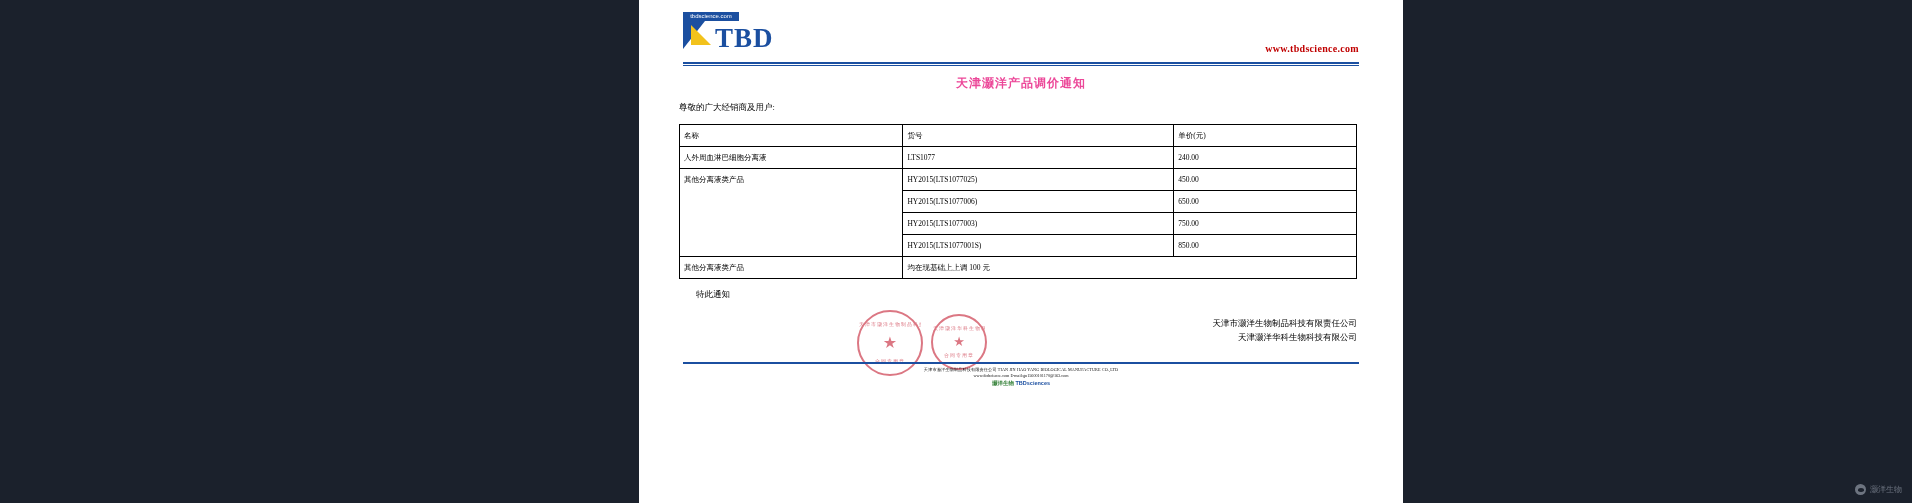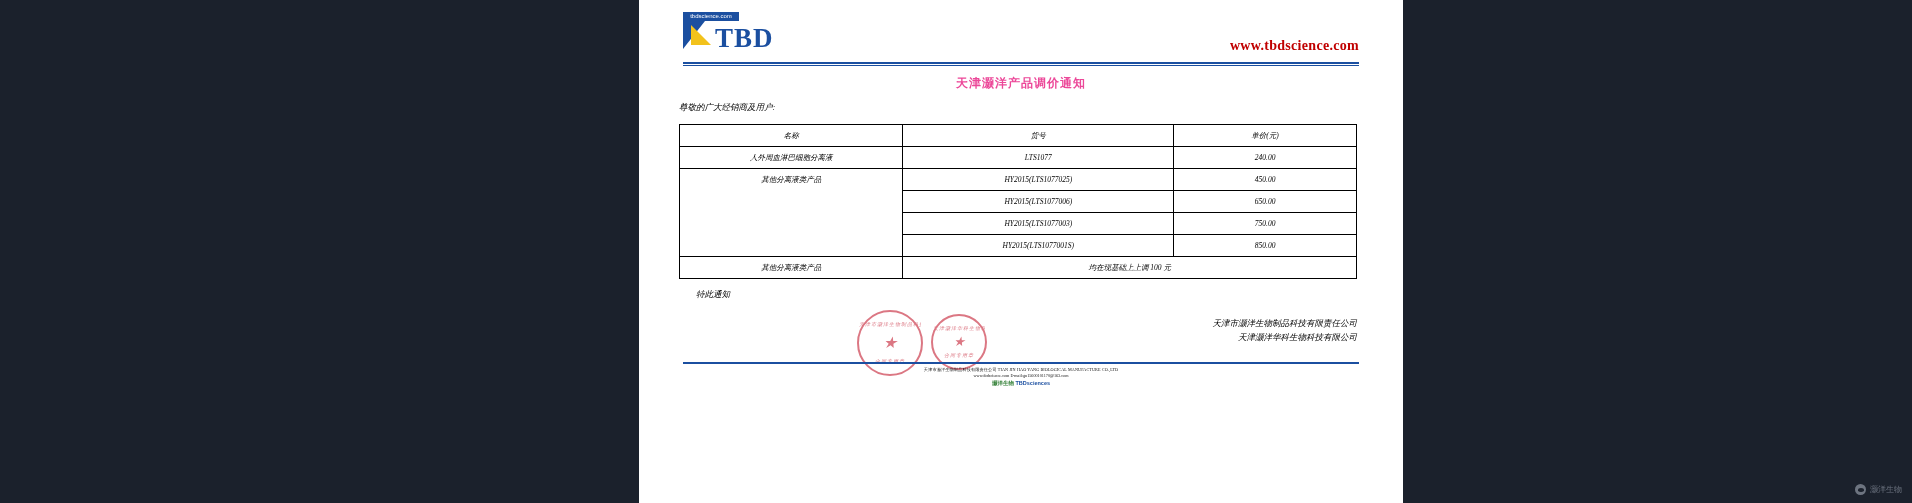--- a/index.html
+++ b/index.html
@@ -85,21 +85,21 @@
     line-height: 28px;
     color: #1b4fa0;
     letter-spacing: 1px;
   }
   .logo-url {
     position: absolute;
     right: 0;
     bottom: 8px;
     font-family: "Liberation Serif", serif;
     font-weight: bold;
-    font-size: 14px;
+    font-size: 10px;
     color: #c00000;
     letter-spacing: 0.3px;
   }
   .rule-thick {
     margin: 0 44px;
     border-top: 2px solid #1b4fa0;
   }
   .rule-thin {
     margin: 1px 44px 0 44px;
     border-top: 1px solid #1b4fa0;
@@ -114,39 +114,37 @@
     color: #ec4899;
     letter-spacing: 1px;
   }
   
   .body-wrap {
     margin: 8px 46px 0 40px;
     font-family: "Liberation Serif", serif;
     font-size: 8.5px;
     color: #000;
     line-height: 15px;
-    font-style: italic;
   }
   .salutation {
     margin-left: 0;
   }
   .para {
     margin-top: 2px;
     text-align: justify;
     text-indent: 17px;
   }
   
   table.price {
     margin: 9px 0 0 0;
     border-collapse: collapse;
     width: 100%;
     font-family: "Liberation Serif", serif;
     font-size: 7.5px;
     color: #000;
-    text-align: center;
   }
   table.price td {
     border: 1px solid #000;
     padding: 3px 4px;
     height: 10px;
     vertical-align: middle;
   }
   .col-name { width: 33%; }
   .col-code { width: 40%; }
   .col-price { width: 27%; }

